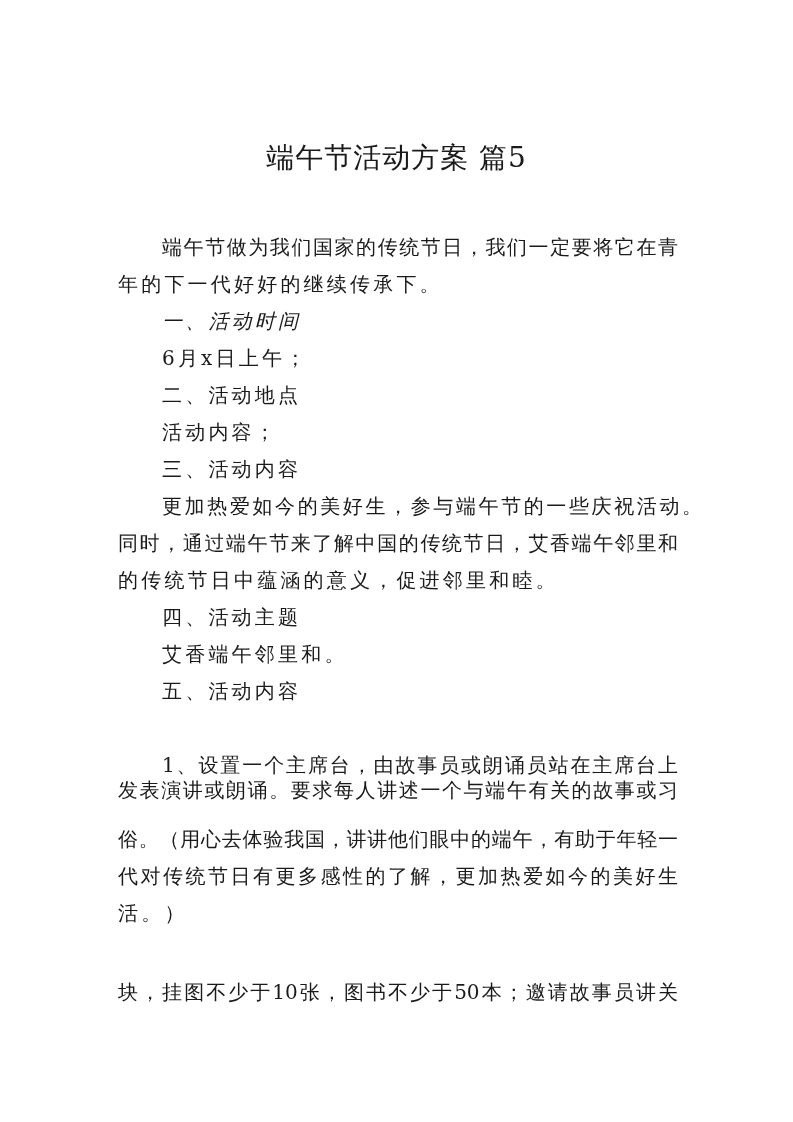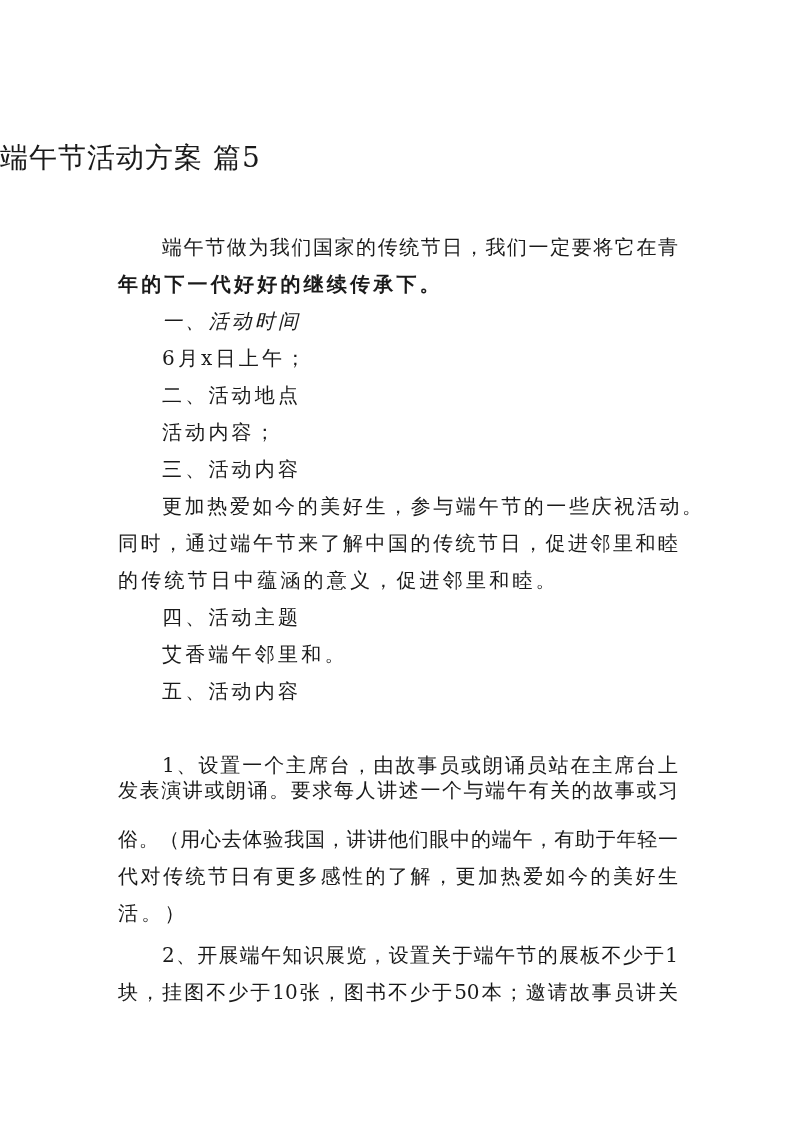--- a/index.html
+++ b/index.html
@@ -20,20 +20,21 @@
       left: 0; top: 0;
       width: 793px;
       height: 1122px;
       background: #ffffff;
     }
     .title {
       position: absolute;
       left: 0;
       width: 793px;
       top: 138px;
+      text-align: center;
       font-size: 28px;
       line-height: 40px;
       letter-spacing: 1px;
       color: #1a1a1a;
     }
     .line {
       position: absolute;
       left: 118px;
       width: 560px;
       font-size: 20px;
@@ -49,39 +50,38 @@
       letter-spacing: 0;
     }
   </style>
 </head>
 <body>
 
 <div class="page">
   <div class="title">端午节活动方案 篇5</div>
 
   <div class="line indent justify" style="top:232px;">端午节做为我们国家的传统节日，我们一定要将它在青</div>
-  <div class="line" style="top:269px;font-weight:bold;">年的下一代好好的继续传承下。</div>
+  <div class="line" style="top:269px;">年的下一代好好的继续传承下。</div>
 
   <div class="line indent" style="top:306px;font-style:italic;">一、活动时间</div>
   <div class="line indent" style="top:343px;">6月x日上午；</div>
 
   <div class="line indent" style="top:380px;">二、活动地点</div>
   <div class="line indent" style="top:417px;">活动内容；</div>
 
   <div class="line indent" style="top:454px;">三、活动内容</div>
   <div class="line indent justify" style="top:491px; width:540px;">更加热爱如今的美好生，参与端午节的一些庆祝活动。</div>
-  <div class="line justify" style="top:528px;">同时，通过端午节来了解中国的传统节日，促进邻里和睦</div>
+  <div class="line justify" style="top:528px;">同时，通过端午节来了解中国的传统节日，艾香端午邻里和</div>
   <div class="line" style="top:565px;">的传统节日中蕴涵的意义，促进邻里和睦。</div>
 
   <div class="line indent" style="top:602px;">四、活动主题</div>
   <div class="line indent" style="top:639px;">艾香端午邻里和。</div>
 
   <div class="line indent" style="top:676px;">五、活动内容</div>
 
   <div class="line indent justify" style="top:750px;">1、设置一个主席台，由故事员或朗诵员站在主席台上</div>
   <div class="line justify" style="top:775px;">发表演讲或朗诵。要求每人讲述一个与端午有关的故事或习</div>
   <div class="line justify" style="top:824px;">俗。（用心去体验我国，讲讲他们眼中的端午，有助于年轻一</div>
   <div class="line justify" style="top:861px;">代对传统节日有更多感性的了解，更加热爱如今的美好生</div>
   <div class="line" style="top:898px;">活。）</div>
 
-  <div class="line indent justify" style="top:940px;">2、开展端午知识展览，设置关于端午节的展板不少于1</div>
   <div class="line justify" style="top:977px;">块，挂图不少于10张，图书不少于50本；邀请故事员讲关</div>
 </div>
 
 </body></html>

